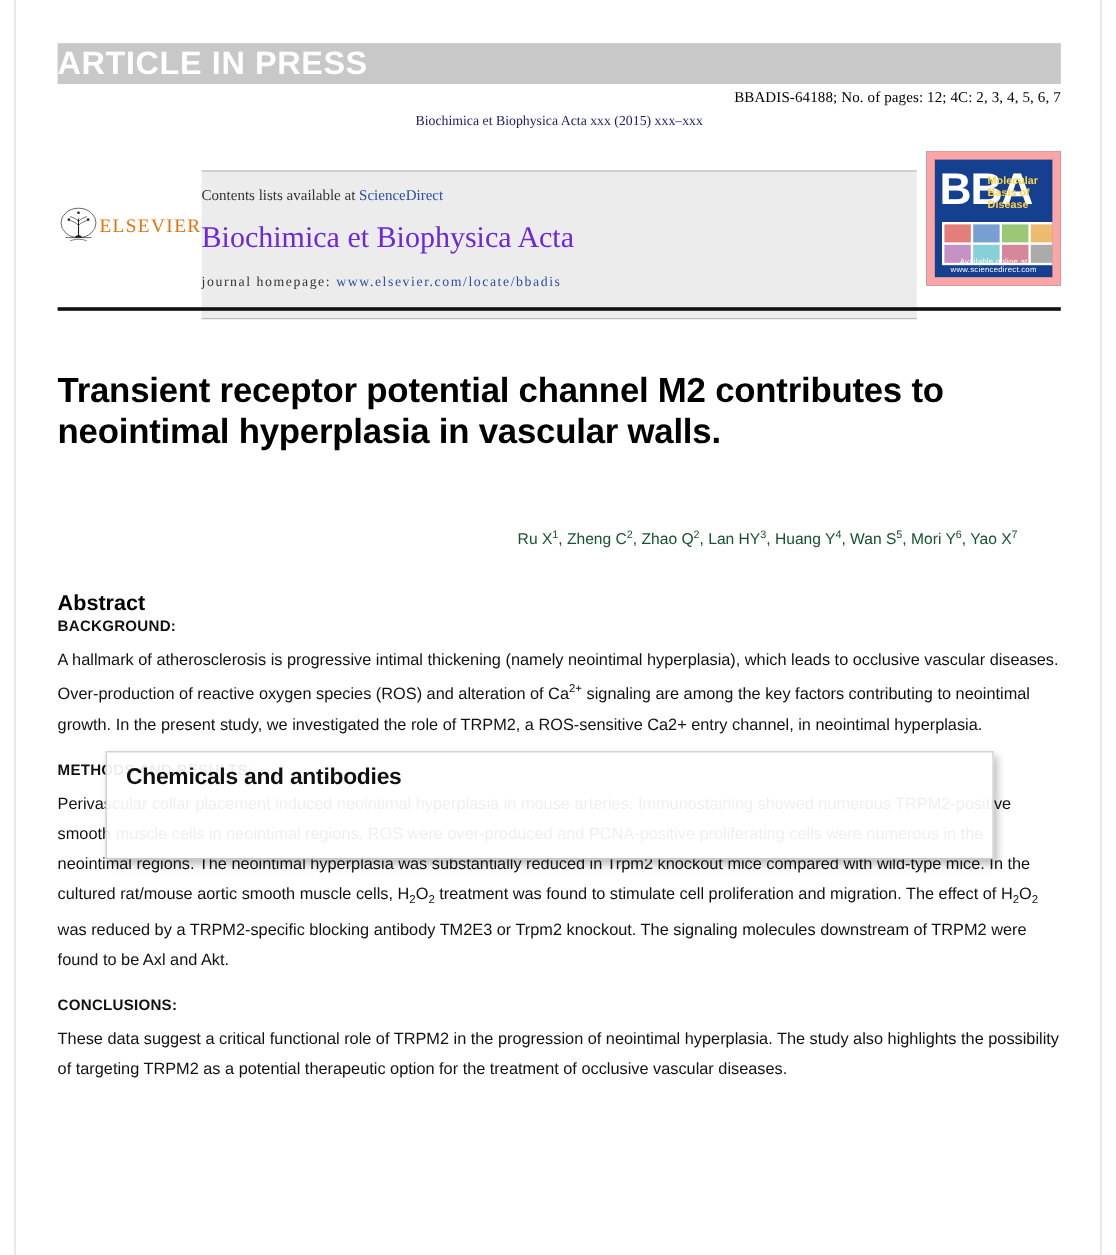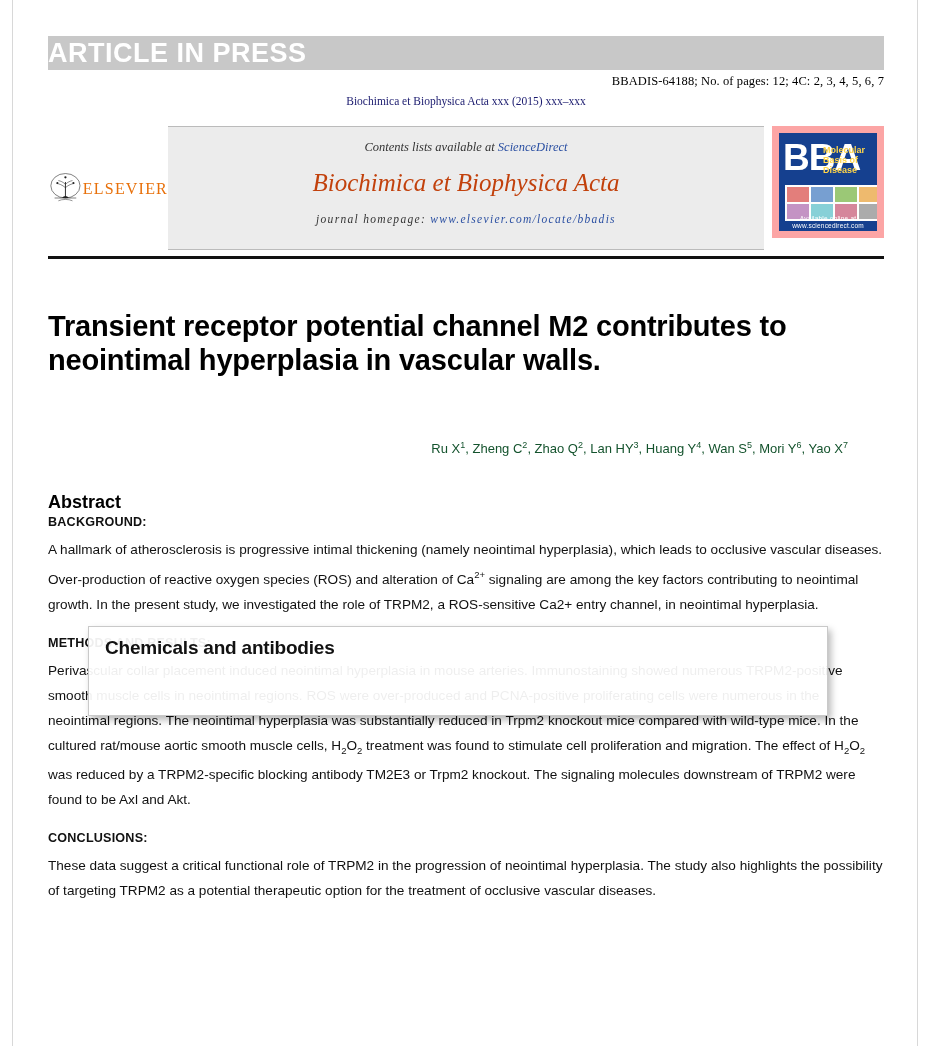--- a/index.html
+++ b/index.html
@@ -86,39 +86,37 @@
   }
   .elsevier-word {
     font-family: "Liberation Serif", serif;
     font-size: 16px;
     letter-spacing: 1.2px;
     color: #e8700a;
     margin-top: 2px;
   }
   .mast-center {
     position: absolute;
-    left: 120px; top: 0;
+    left: 120px; top: 16px;
     width: 596px; height: 124px;
     background: #ececec;
     border-top: 1px solid #bbb;
     border-bottom: 1px solid #bbb;
-    text-align: center;
-    font-style: italic;
   }
   .contents-line {
     margin-top: 13px;
     font-size: 12.5px;
     color: #333;
     font-family: "Liberation Serif", serif;
   }
   .contents-line .sd { color: #2a4fa2; }
   .journal-title {
     margin-top: 14px;
     font-size: 25px;
-    color: #c2410c;
+    color: #6d28d9;
     font-family: "Liberation Serif", serif;
   }
   .homepage-line {
     margin-top: 16px;
     font-size: 11.5px;
     letter-spacing: 1.3px;
     color: #333;
     font-family: "Liberation Serif", serif;
   }
   .homepage-line .url { color: #2a4fa2; margin-top: 29px; }

